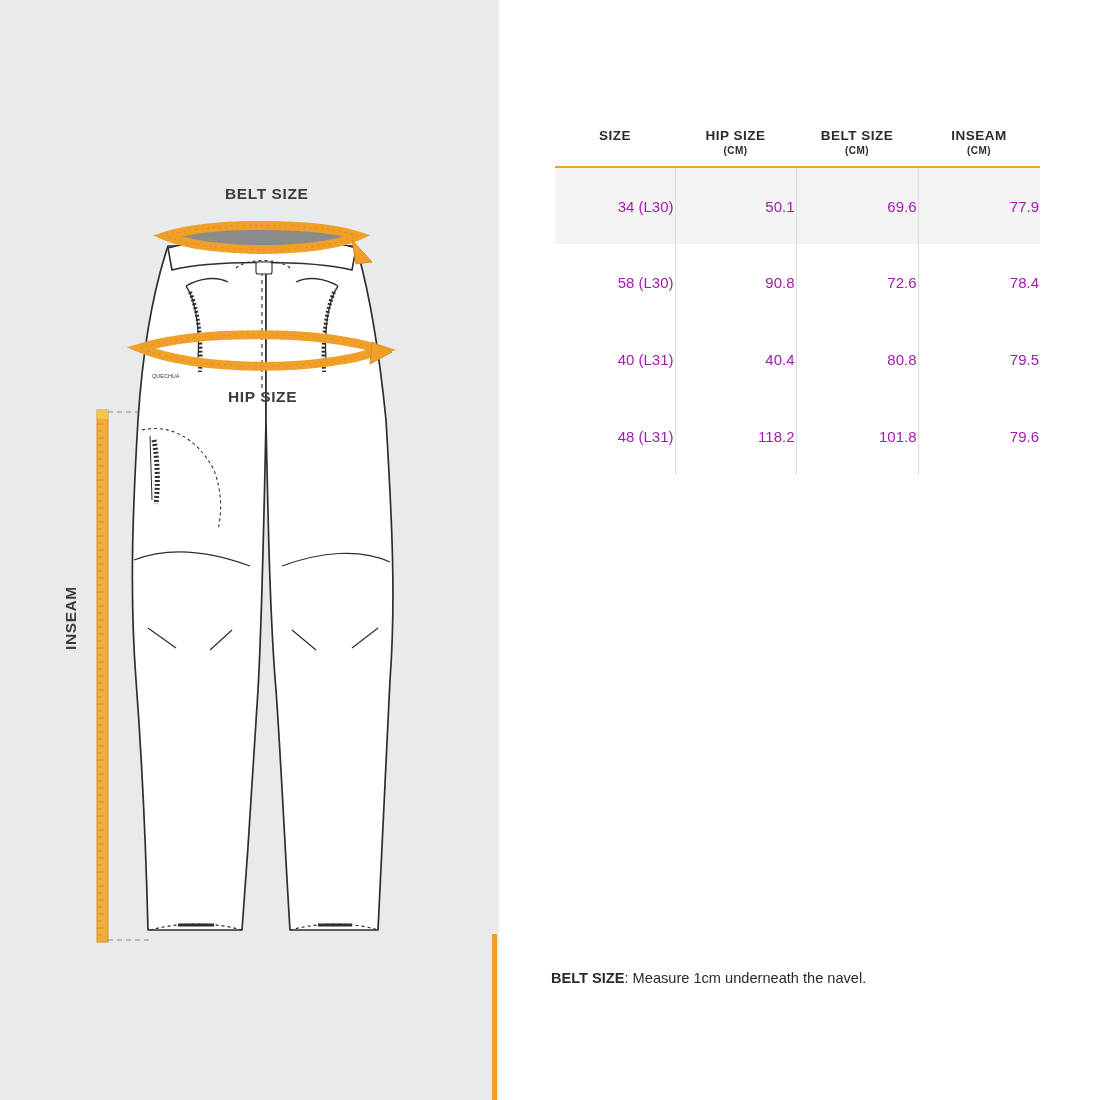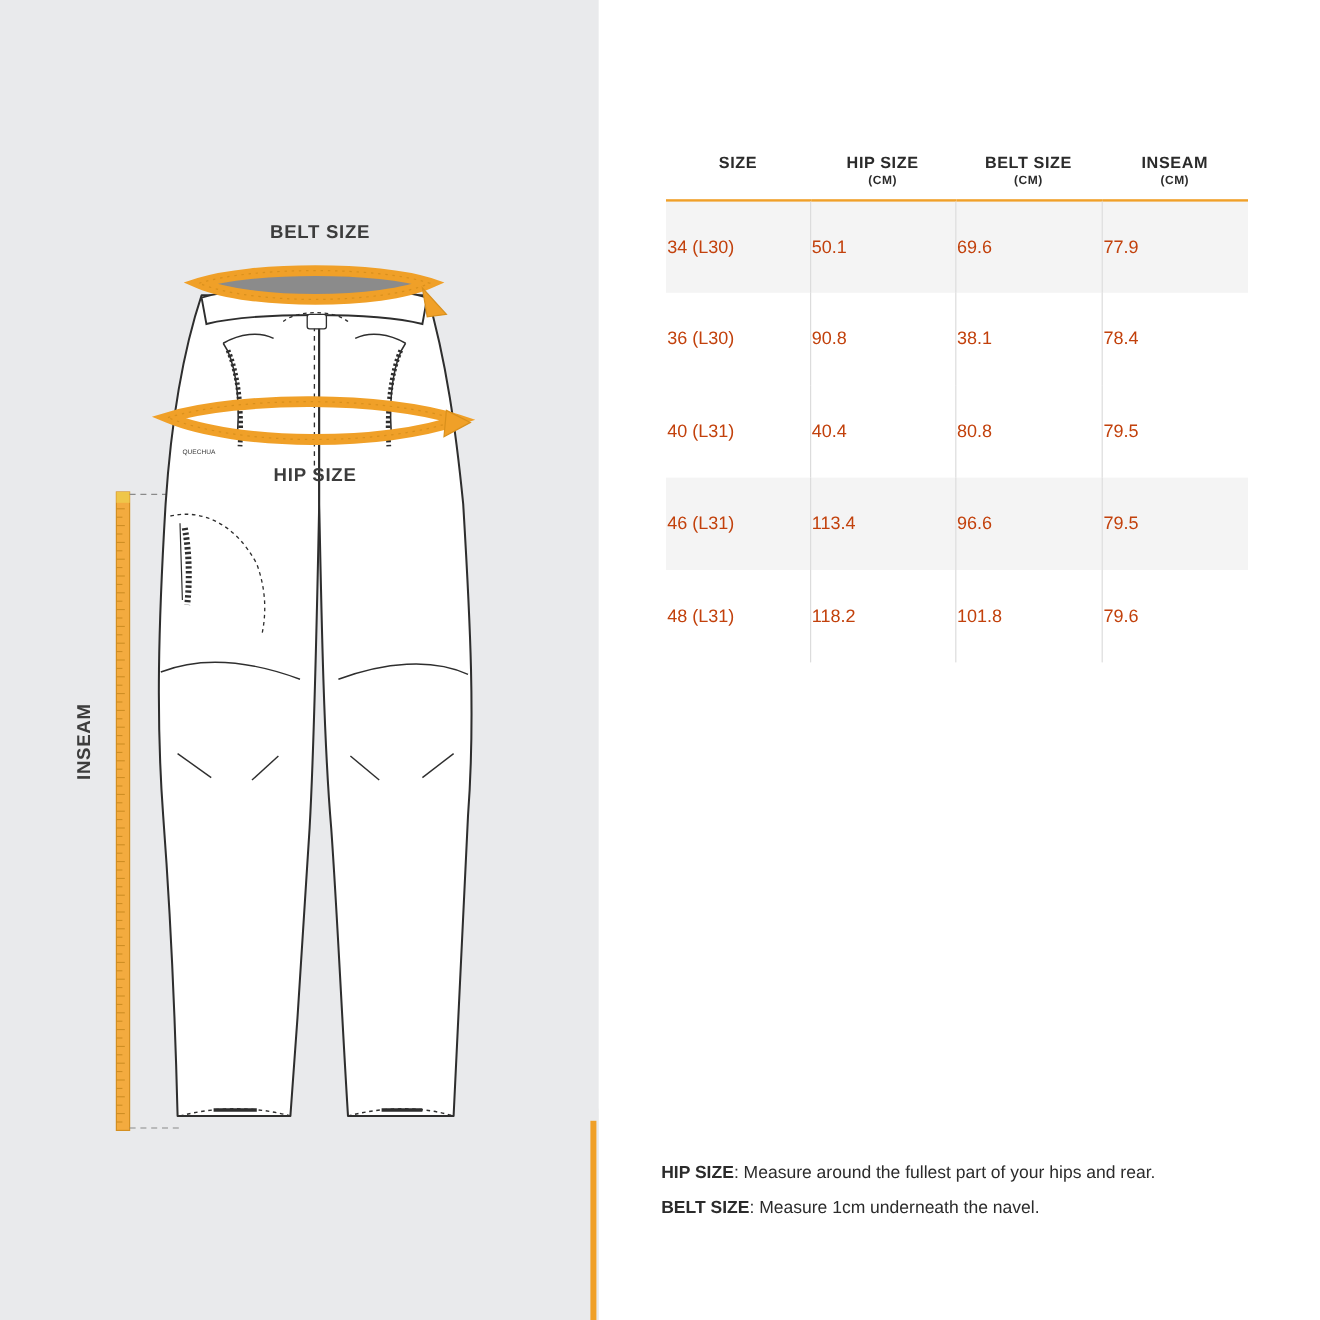--- a/index.html
+++ b/index.html
@@ -87,23 +87,23 @@
   table.size-table thead th .unit {
     display: block;
     font-size: 10px;
     font-weight: bold;
     letter-spacing: 0.4px;
     margin-top: 2px;
     color: #2b2b2b;
   }
   table.size-table tbody td {
     height: 77px;
-    text-align: left;
+    text-align: right;
     font-size: 15px;
-    color: #c2410c;
+    color: #a21caf;
     border-right: 1px solid #dcdcdc;
   }
   table.size-table tbody td:last-child { border-right: none; }
   table.size-table tbody tr.alt td { background: #f4f4f4; }
   table.size-table col.c1 { width: 120px; }
   table.size-table col.c2 { width: 121px; }
   table.size-table col.c3 { width: 122px; }
   table.size-table col.c4 { width: 122px; }
 
   .notes {
@@ -330,49 +330,40 @@
           </tr>
         </thead>
         <tbody>
           <tr class="alt">
             <td>34 (L30)</td>
             <td>50.1</td>
             <td>69.6</td>
             <td>77.9</td>
           </tr>
           <tr>
-            <td>36 (L30)</td>
+            <td>58 (L30)</td>
             <td>90.8</td>
-            <td>38.1</td>
+            <td>72.6</td>
             <td>78.4</td>
           </tr>
           <tr>
             <td>40 (L31)</td>
             <td>40.4</td>
             <td>80.8</td>
             <td>79.5</td>
           </tr>
-          <tr class="alt">
-            <td>46 (L31)</td>
-            <td>113.4</td>
-            <td>96.6</td>
-            <td>79.5</td>
-          </tr>
           <tr>
             <td>48 (L31)</td>
             <td>118.2</td>
             <td>101.8</td>
             <td>79.6</td>
           </tr>
         </tbody>
       </table>
     </div>
 
     <div class="notes">
-      <p>
-        <b>HIP SIZE</b><span>: Measure around the fullest part of your hips and rear.</span>
-      </p>
       <p>
         <b>BELT SIZE</b><span>: Measure 1cm underneath the navel.</span>
       </p>
     </div>
   </div>
 </div>
 
 </body></html>

